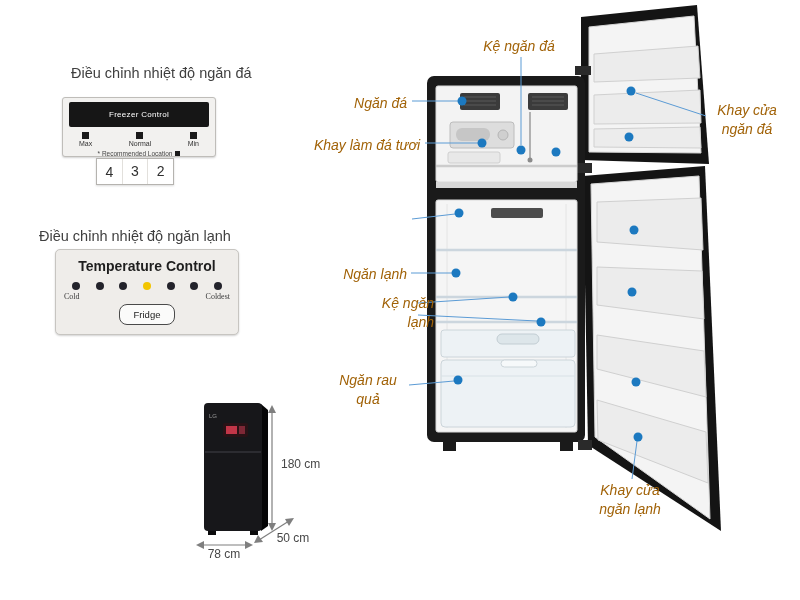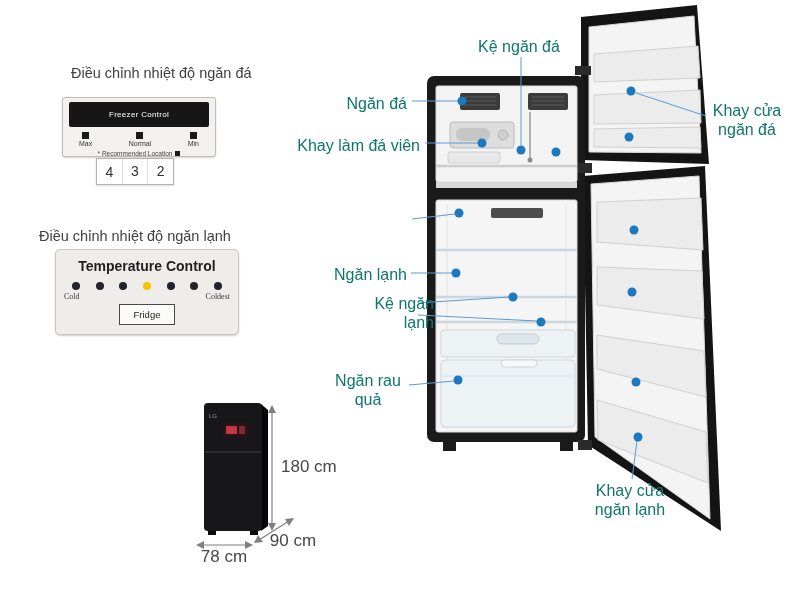--- a/index.html
+++ b/index.html
@@ -2,27 +2,28 @@
 <html><head>
 <meta charset="utf-8">
 <style>
   html,body{margin:0;padding:0;background:#fff;}
   .stage{
     position:relative;width:800px;height:600px;background:#fff;overflow:hidden;
     font-family:"Liberation Sans","DejaVu Sans",sans-serif;color:#3f3f3f;
   }
   .stage svg{position:absolute;left:0;top:0;}
   .callout{
-    position:absolute;font-size:16px;line-height:19px;color:#0f766e;
+    position:absolute;font-size:14px;line-height:19px;color:#a16207;
     white-space:pre-line;
+    font-style:italic;
   }
   .align-right{text-align:right}
   .align-center{text-align:center}
   .inset-heading{position:absolute;font-size:14.5px;color:#3f3f3f;}
-  .dim-label{position:absolute;font-size:17px;color:#474747;}
+  .dim-label{position:absolute;font-size:12px;color:#474747;}
 
   
   .fz-panel{
     position:absolute;left:62px;top:97px;width:152px;height:58px;
     background:#f2f1ef;border:1px solid #bfbdb9;border-radius:3px;
     box-shadow:0 1px 2px rgba(0,0,0,.18);
   }
   .fz-header{
     margin:4px 6px 0;background:#161616;color:#fff;font-size:8px;
     text-align:center;padding:8px 0;border-radius:2px;letter-spacing:.3px;
@@ -49,21 +50,21 @@
   .tc-panel{
     position:absolute;left:55px;top:249px;width:182px;height:84px;
     background:#efedea;border:1px solid #c7c5c1;border-radius:5px;
     box-shadow:0 1px 2px rgba(0,0,0,.18);
   }
   .tc-title{font-size:14px;font-weight:bold;color:#1e1e1e;text-align:center;margin-top:8px;}
   .tc-dots{display:flex;justify-content:space-between;align-items:center;padding:8px 16px 0;}
   .tc-dot{width:8px;height:8px;border-radius:50%;background:#23232b;}
   .tc-ends{display:flex;justify-content:space-between;padding:2px 8px 0;font-size:8px;color:#3a3a3a;font-family:Liberation Serif, serif;}
   .tc-btn{
-    width:54px;height:19px;background:#fbfbfa;border:1.5px solid #4a4a4a;border-radius:0;
+    width:54px;height:19px;background:#fbfbfa;border:1.5px solid #4a4a4a;border-radius:8px;
     margin:3px auto 0;display:flex;align-items:center;justify-content:center;
     font-size:9.5px;color:#222;
   }
 </style>
 </head>
 <body>
 
 <div class="stage">
 
   <svg width="800" height="600" viewBox="0 0 800 600">
@@ -186,21 +187,21 @@
       <circle cx="632" cy="292" r="4.5"></circle>
       <circle cx="636" cy="382" r="4.5"></circle>
       <circle cx="638" cy="437" r="4.5"></circle>
     </g>
   </svg>
 
   <div class="callout align-center" style="left:449px;top:37px;width:140px;">Kệ ngăn đá</div>
   <div class="callout align-right" style="left:287px;top:94px;width:120px;">Ngăn đá</div>
   <div class="callout align-center" style="left:687px;top:101px;width:120px;">Khay cửa
 ngăn đá</div>
-  <div class="callout align-right" style="left:260px;top:136px;width:160px;">Khay làm đá viên</div>
+  <div class="callout align-right" style="left:260px;top:136px;width:160px;">Khay làm đá tươi</div>
   <div class="callout align-right" style="left:307px;top:265px;width:100px;">Ngăn lạnh</div>
   <div class="callout align-center" style="left:314px;top:294px;width:120px;text-align:right;">Kệ ngăn
 lạnh</div>
   <div class="callout align-center" style="left:308px;top:371px;width:120px;">Ngăn rau
 quả</div>
   <div class="callout align-center" style="left:570px;top:481px;width:120px;">Khay cửa
 ngăn lạnh</div>
 
   <div class="inset-heading" style="left:33px;top:65px;margin-left:38px;">Điều chỉnh nhiệt độ ngăn đá</div>
   <div class="fz-panel">
@@ -244,15 +245,15 @@
     </div>
     <div class="tc-ends">
       <span>Cold</span>
       <span>Coldest</span>
     </div>
     <div class="tc-btn">Fridge</div>
   </div>
 
   <div class="dim-label" style="left:281px;top:457px;">180 cm</div>
   <div class="dim-label align-center" style="left:198px;top:547px;width:52px;text-align:center;">78 cm</div>
-  <div class="dim-label align-center" style="left:267px;top:531px;width:52px;text-align:center;">90 cm</div>
+  <div class="dim-label align-center" style="left:267px;top:531px;width:52px;text-align:center;">50 cm</div>
 
 </div>
 
 </body></html>

